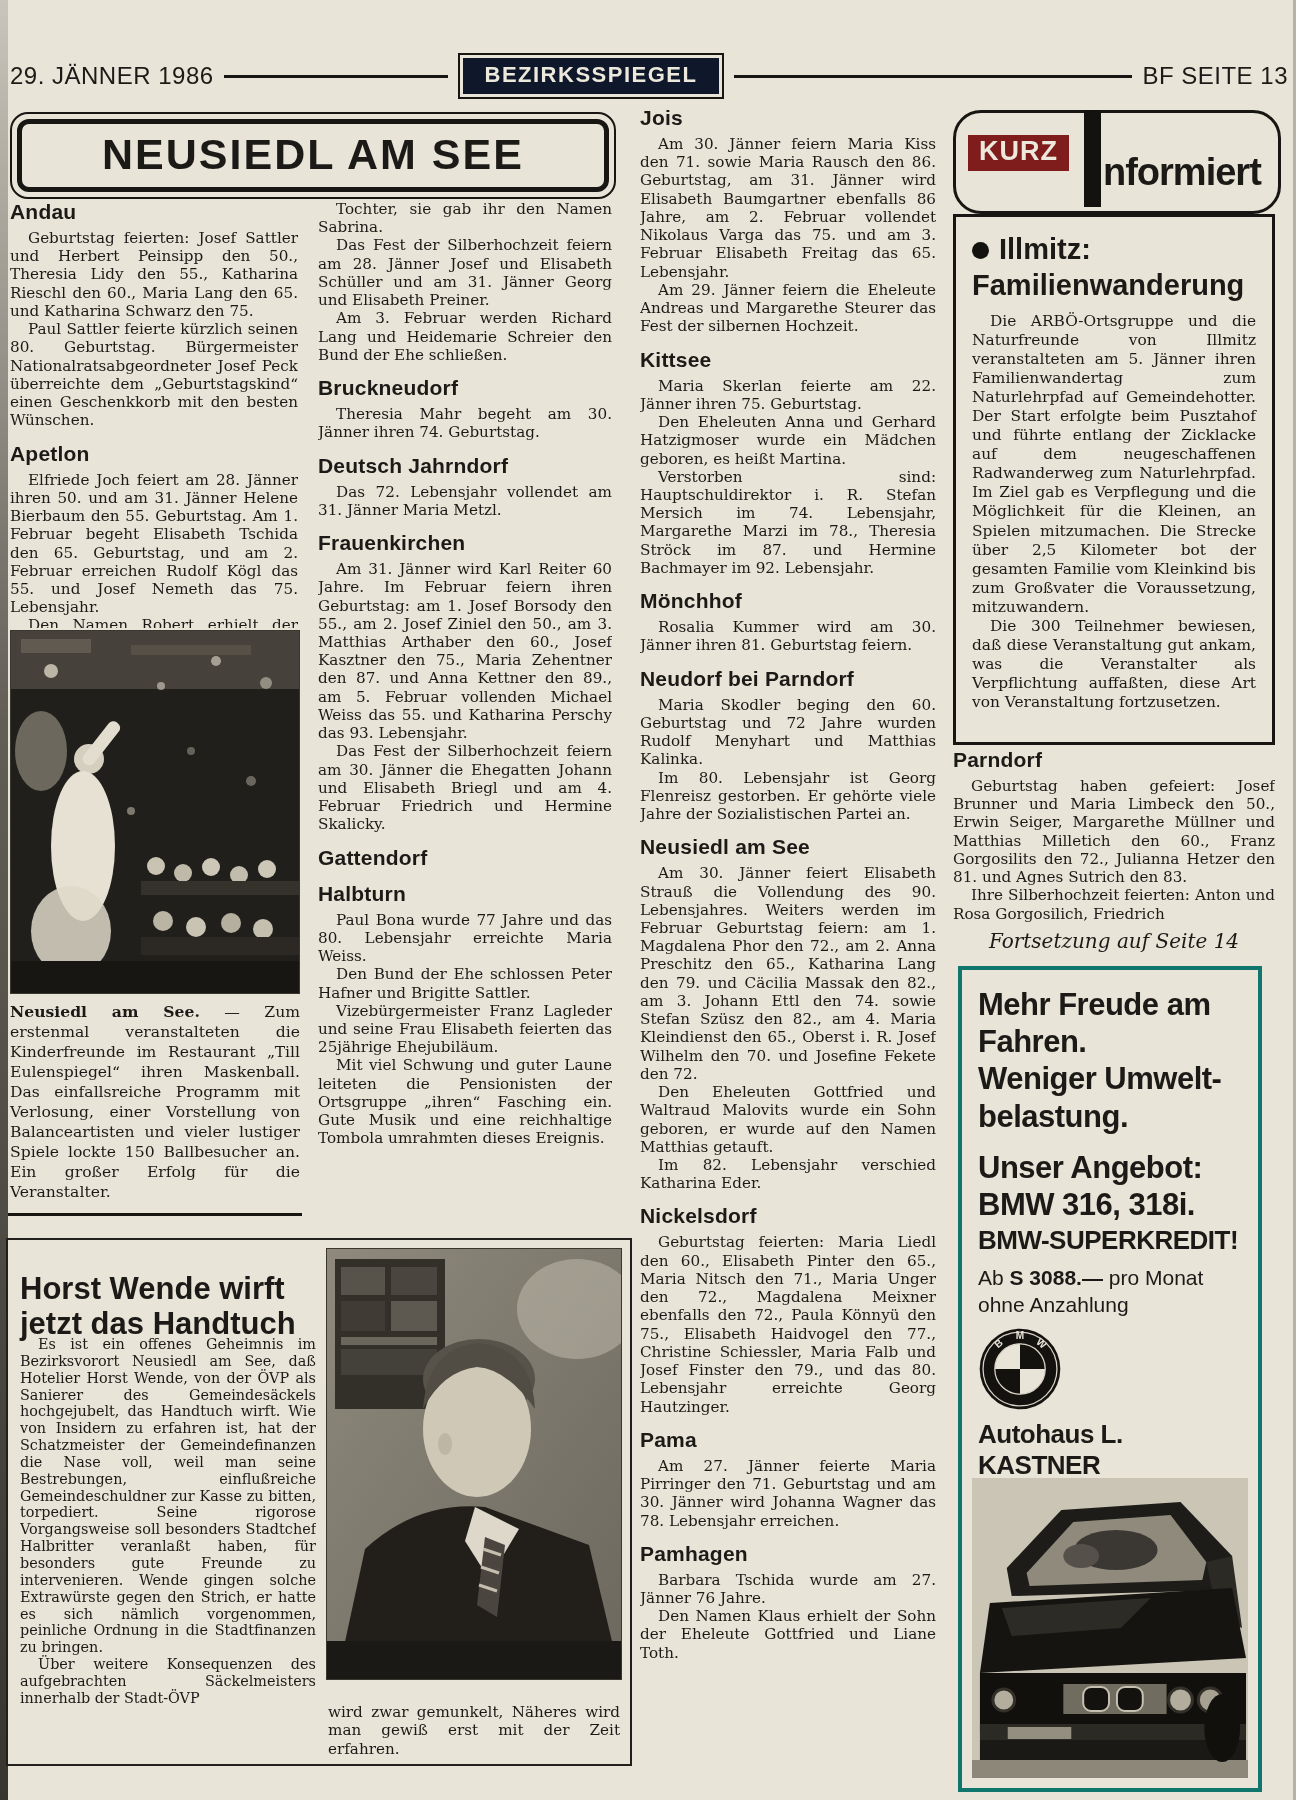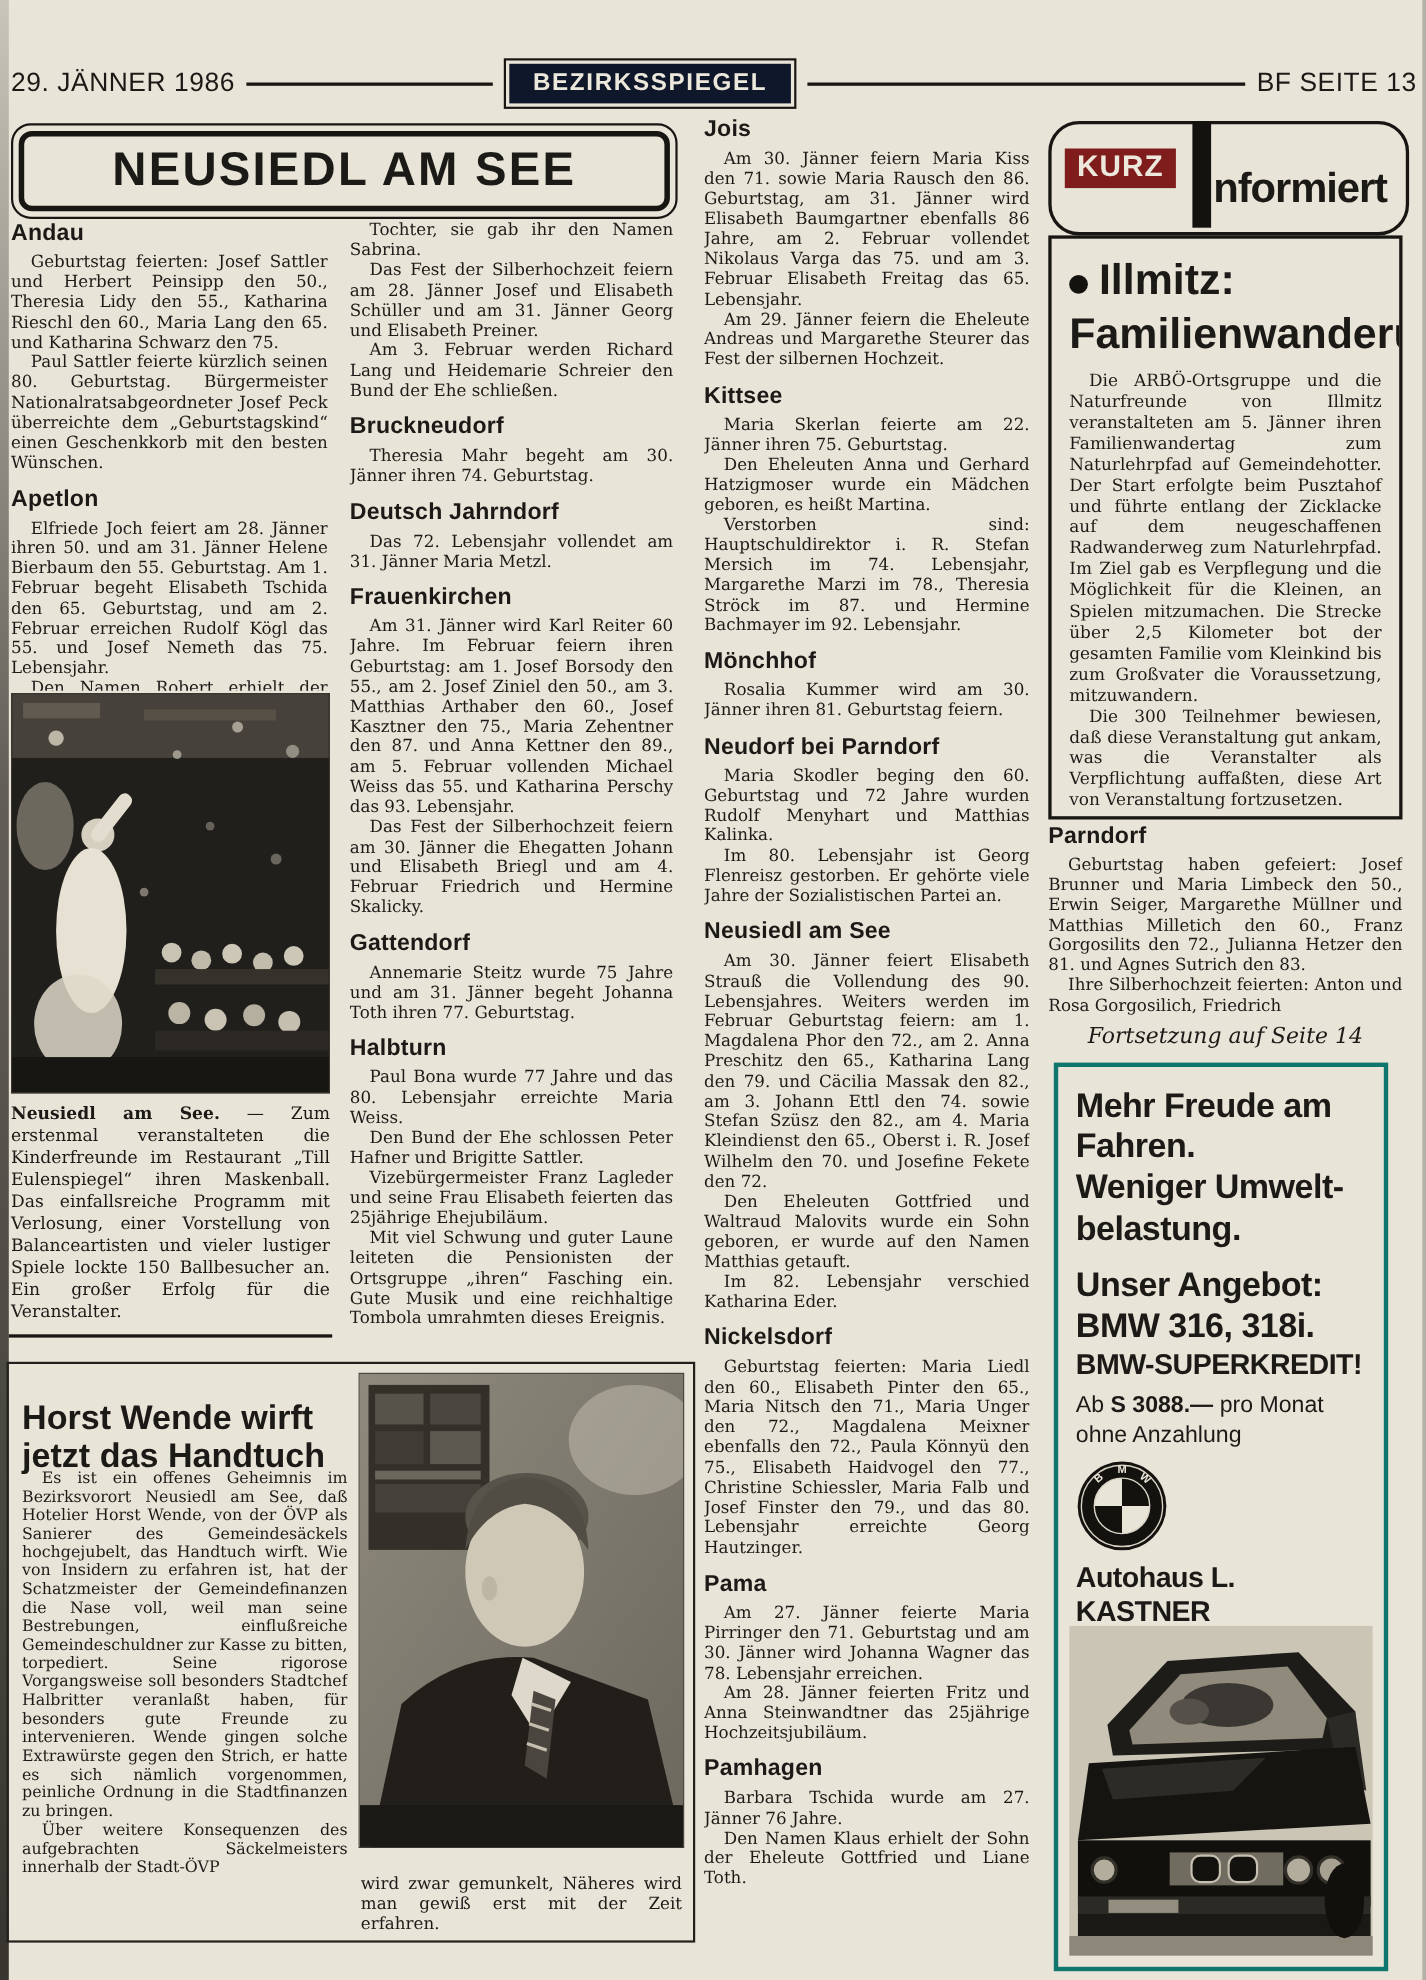--- a/index.html
+++ b/index.html
@@ -63,21 +63,21 @@
     border:3px solid #181613;border-radius:28px;}
   .kurz-tab{position:absolute;left:12px;top:22px;background:#7f1d1d;color:#ece8dc;
     font-family:"Liberation Sans",sans-serif;font-weight:bold;font-size:27px;
     padding:1px 11px 4px;letter-spacing:1px;}
   .ibar{position:absolute;left:128px;top:-3px;width:17px;height:97px;background:#14120f;}
   .informiert{position:absolute;left:147px;top:38px;
     font-family:"Liberation Sans",sans-serif;font-weight:bold;font-size:38px;letter-spacing:-1px;}
 
   .illmitz-box{position:absolute;left:953px;top:214px;width:322px;height:531px;
     border:3px solid #181613;padding:14px 16px;box-sizing:border-box;overflow:hidden;}
-  .ill-h{font-family:"Liberation Sans",sans-serif;font-weight:bold;font-size:39px;line-height:1.25;}
+  .ill-h{font-family:"Liberation Sans",sans-serif;font-weight:bold;font-size:29px;line-height:1.25;}
   .bullet{display:inline-block;width:17px;height:17px;border-radius:50%;background:#14120f;margin-right:10px;}
   .illmitz-box .bp{font-size:15.4px;line-height:1.24;}
 
   .parndorf{position:absolute;left:953px;top:748px;width:322px;height:214px;overflow:hidden;}
   .cont-line{font-style:italic;text-align:center;font-size:20px;margin-top:6px;}
 
   
   .ad-box{position:absolute;left:958px;top:966px;width:304px;height:826px;
     border:4px solid #0f766e;box-sizing:border-box;padding:16px 16px 0;overflow:hidden;}
   .ad-h{font-family:"Liberation Sans",sans-serif;font-weight:bold;font-size:31px;line-height:1.2;letter-spacing:-0.5px;}
@@ -207,21 +207,20 @@
     <p class="bp">Das Fest der Silberhochzeit feiern am 28. Jänner Josef und Elisabeth Schüller und am 31. Jänner Georg und Elisabeth Preiner.</p>
     <p class="bp">Am 3. Februar werden Richard Lang und Heidemarie Schreier den Bund der Ehe schließen.</p>
     <h2 class="town">Bruckneudorf</h2>
     <p class="bp">Theresia Mahr begeht am 30. Jänner ihren 74. Geburtstag.</p>
     <h2 class="town">Deutsch Jahrndorf</h2>
     <p class="bp">Das 72. Lebensjahr vollendet am 31. Jänner Maria Metzl.</p>
     <h2 class="town">Frauenkirchen</h2>
     <p class="bp">Am 31. Jänner wird Karl Reiter 60 Jahre. Im Februar feiern ihren Geburtstag: am 1. Josef Borsody den 55., am 2. Josef Ziniel den 50., am 3. Matthias Arthaber den 60., Josef Kasztner den 75., Maria Zehentner den 87. und Anna Kettner den 89., am 5. Februar vollenden Michael Weiss das 55. und Katharina Perschy das 93. Lebensjahr.</p>
     <p class="bp">Das Fest der Silberhochzeit feiern am 30. Jänner die Ehegatten Johann und Elisabeth Briegl und am 4. Februar Friedrich und Hermine Skalicky.</p>
     <h2 class="town">Gattendorf</h2>
-    <p class="bp">Annemarie Steitz wurde 75 Jahre und am 31. Jänner begeht Johanna Toth ihren 77. Geburtstag.</p>
     <h2 class="town">Halbturn</h2>
     <p class="bp">Paul Bona wurde 77 Jahre und das 80. Lebensjahr erreichte Maria Weiss.</p>
     <p class="bp">Den Bund der Ehe schlossen Peter Hafner und Brigitte Sattler.</p>
     <p class="bp">Vizebürgermeister Franz Lagleder und seine Frau Elisabeth feierten das 25jährige Ehejubiläum.</p>
     <p class="bp">Mit viel Schwung und guter Laune leiteten die Pensionisten der Ortsgruppe „ihren“ Fasching ein. Gute Musik und eine reichhaltige Tombola umrahmten dieses Ereignis.</p>
   </section>
 
   <section class="col" style="left:640px;top:106px;width:296px;height:1684px;">
     <h2 class="town">Jois</h2>
     <p class="bp">Am 30. Jänner feiern Maria Kiss den 71. sowie Maria Rausch den 86. Geburtstag, am 31. Jänner wird Elisabeth Baumgartner ebenfalls 86 Jahre, am 2. Februar vollendet Nikolaus Varga das 75. und am 3. Februar Elisabeth Freitag das 65. Lebensjahr.</p>
@@ -236,21 +235,20 @@
     <p class="bp">Maria Skodler beging den 60. Geburtstag und 72 Jahre wurden Rudolf Menyhart und Matthias Kalinka.</p>
     <p class="bp">Im 80. Lebensjahr ist Georg Flenreisz gestorben. Er gehörte viele Jahre der Sozialistischen Partei an.</p>
     <h2 class="town">Neusiedl am See</h2>
     <p class="bp">Am 30. Jänner feiert Elisabeth Strauß die Vollendung des 90. Lebensjahres. Weiters werden im Februar Geburtstag feiern: am 1. Magdalena Phor den 72., am 2. Anna Preschitz den 65., Katharina Lang den 79. und Cäcilia Massak den 82., am 3. Johann Ettl den 74. sowie Stefan Szüsz den 82., am 4. Maria Kleindienst den 65., Oberst i. R. Josef Wilhelm den 70. und Josefine Fekete den 72.</p>
     <p class="bp">Den Eheleuten Gottfried und Waltraud Malovits wurde ein Sohn geboren, er wurde auf den Namen Matthias getauft.</p>
     <p class="bp">Im 82. Lebensjahr verschied Katharina Eder.</p>
     <h2 class="town">Nickelsdorf</h2>
     <p class="bp">Geburtstag feierten: Maria Liedl den 60., Elisabeth Pinter den 65., Maria Nitsch den 71., Maria Unger den 72., Magdalena Meixner ebenfalls den 72., Paula Könnyü den 75., Elisabeth Haidvogel den 77., Christine Schiessler, Maria Falb und Josef Finster den 79., und das 80. Lebensjahr erreichte Georg Hautzinger.</p>
     <h2 class="town">Pama</h2>
     <p class="bp">Am 27. Jänner feierte Maria Pirringer den 71. Geburtstag und am 30. Jänner wird Johanna Wagner das 78. Lebensjahr erreichen.</p>
-    <p class="bp">Am 28. Jänner feierten Fritz und Anna Steinwandtner das 25jährige Hochzeitsjubiläum.</p>
     <h2 class="town">Pamhagen</h2>
     <p class="bp">Barbara Tschida wurde am 27. Jänner 76 Jahre.</p>
     <p class="bp">Den Namen Klaus erhielt der Sohn der Eheleute Gottfried und Liane Toth.</p>
   </section>
 
   <div class="kurz-hdr">
     <span class="kurz-tab">KURZ</span>
     <span class="ibar"></span>
     <span class="informiert">nformiert</span>
   </div>

